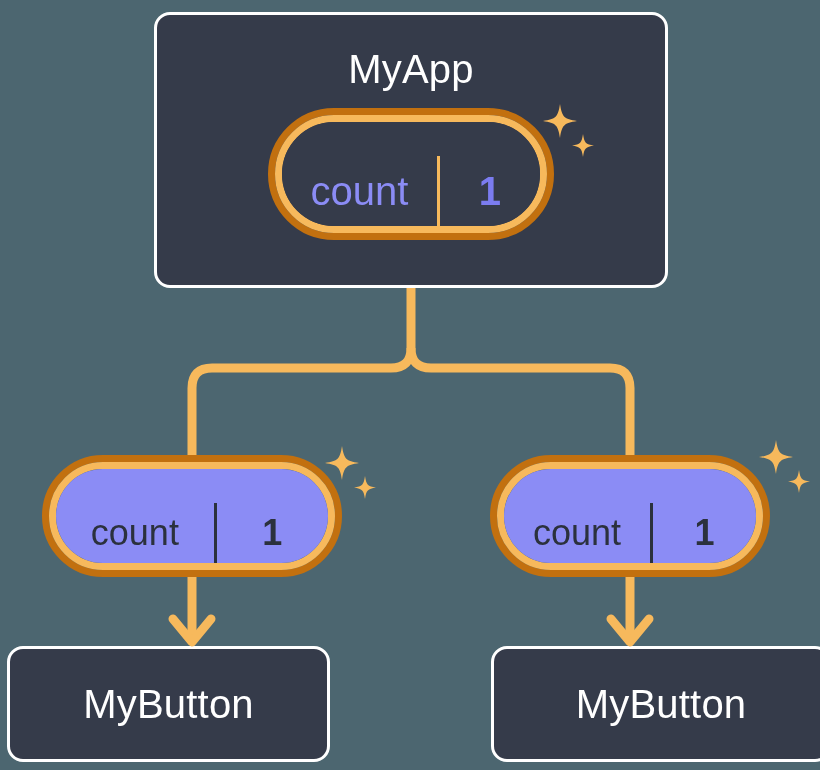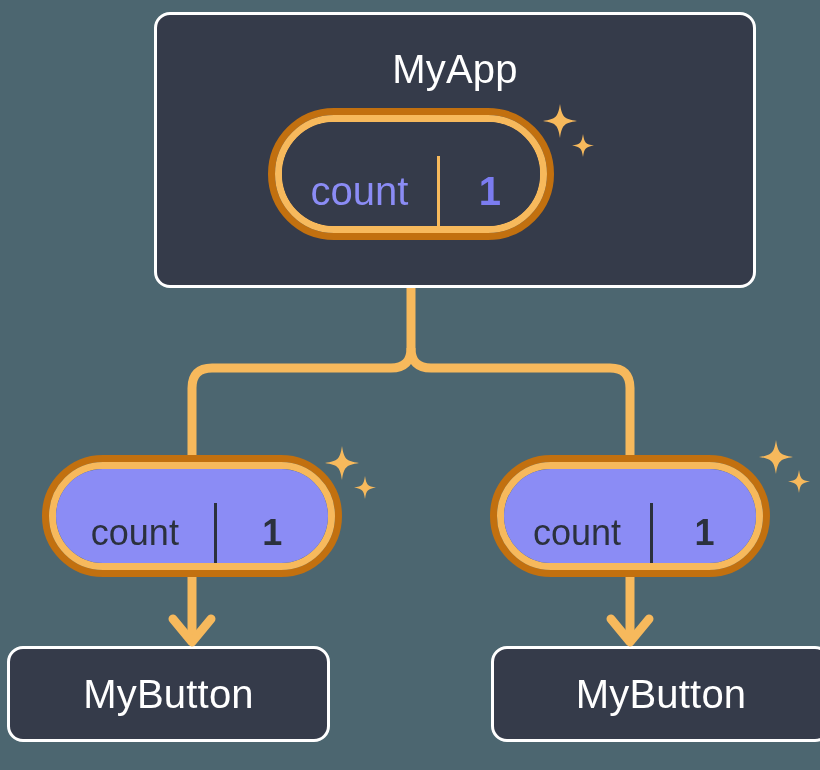--- a/index.html
+++ b/index.html
@@ -49,35 +49,35 @@
   .card-title {
     color: #ffffff;
     font-weight: 400;
     letter-spacing: 0.2px;
     white-space: nowrap;
   }
 
   #card-myapp {
     left: 154px;
     top: 12px;
-    width: 602px;
+    width: 514px;
     height: 276px;
   }
   #card-myapp .card-title {
     position: absolute;
     top: 32px;
     left: 0;
     width: 100%;
     text-align: center;
     font-size: 40px;
   }
 
   .card-mybutton {
     top: 646px;
-    height: 96px;
+    height: 116px;
     display: flex;
     align-items: center;
     justify-content: center;
   }
   .card-mybutton .card-title {
     font-size: 40px;
   }
   #card-mybutton-left {
     left: 7px;
     width: 323px;

